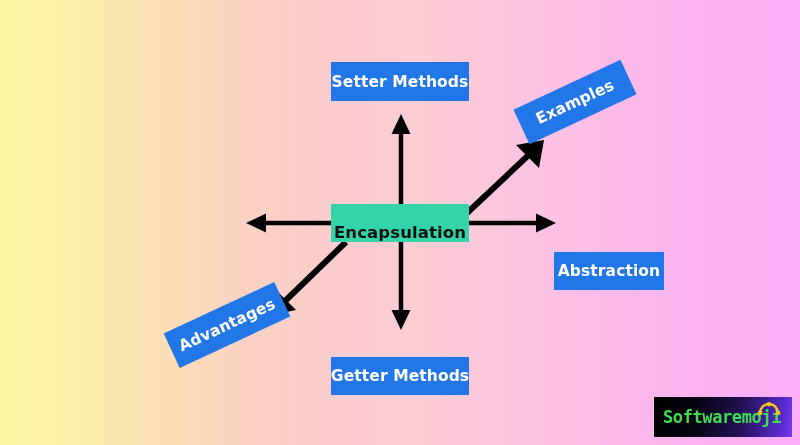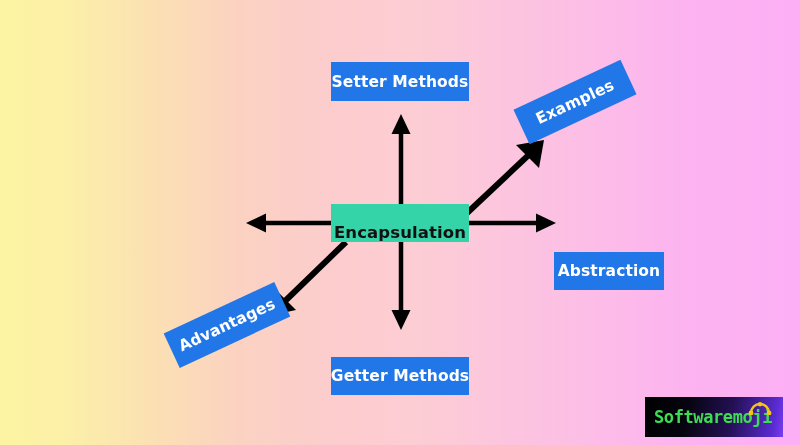--- a/index.html
+++ b/index.html
@@ -54,21 +54,21 @@
   
   .arrow {
     position: absolute;
     z-index: 2;
   }
   .arrow svg { display: block; overflow: visible; }
 
   
   #logo {
     position: absolute;
-    right: 17px;
+    right: 8px;
     bottom: 8px;
     width: 138px;
     height: 40px;
     background: linear-gradient(100deg, #000000 0%, #06040f 30%, #241055 62%, #5a2bd1 92%, #7a3bf0 100%);
     display: flex;
     align-items: center;
     z-index: 5;
     overflow: hidden;
   }
   #logo .logo-text {

